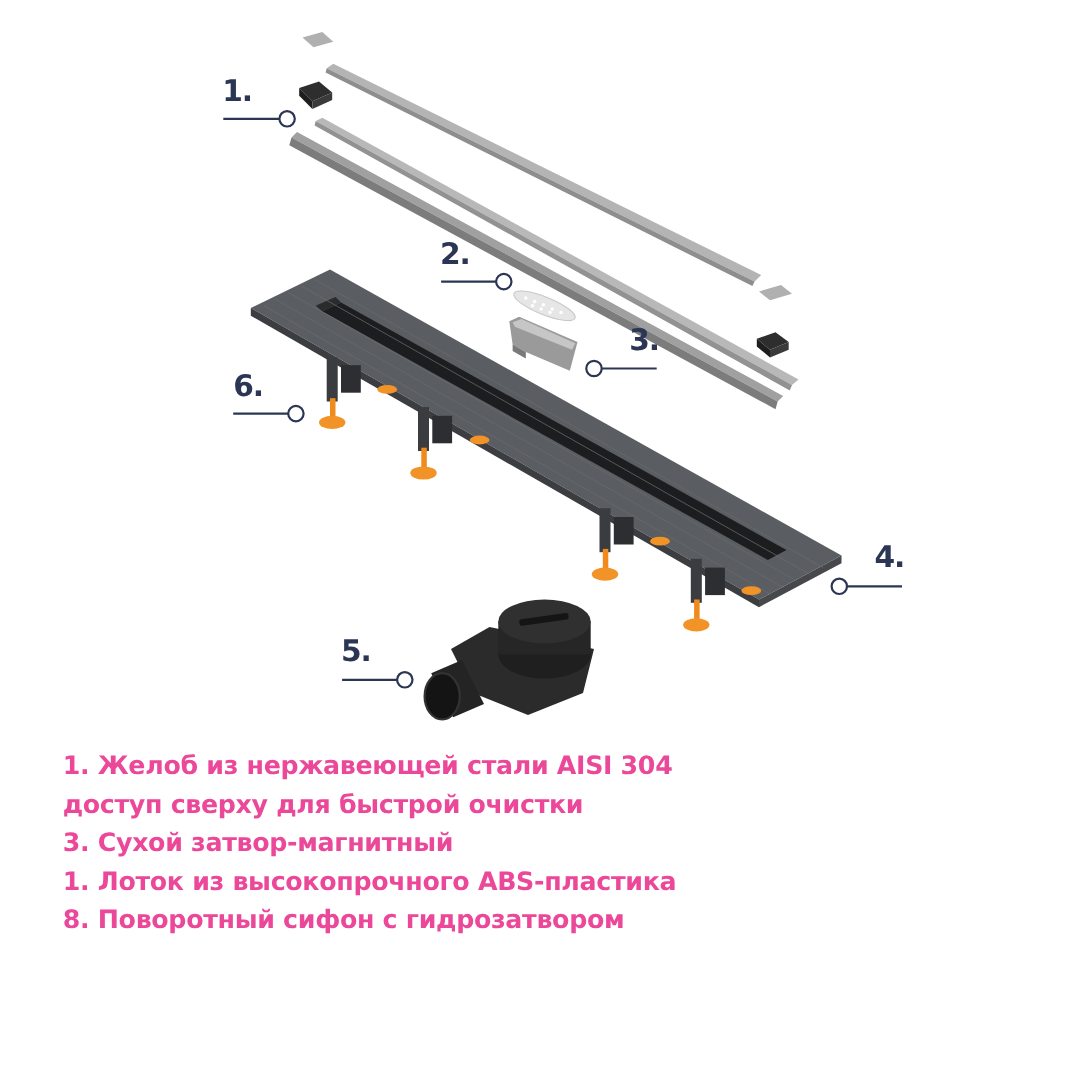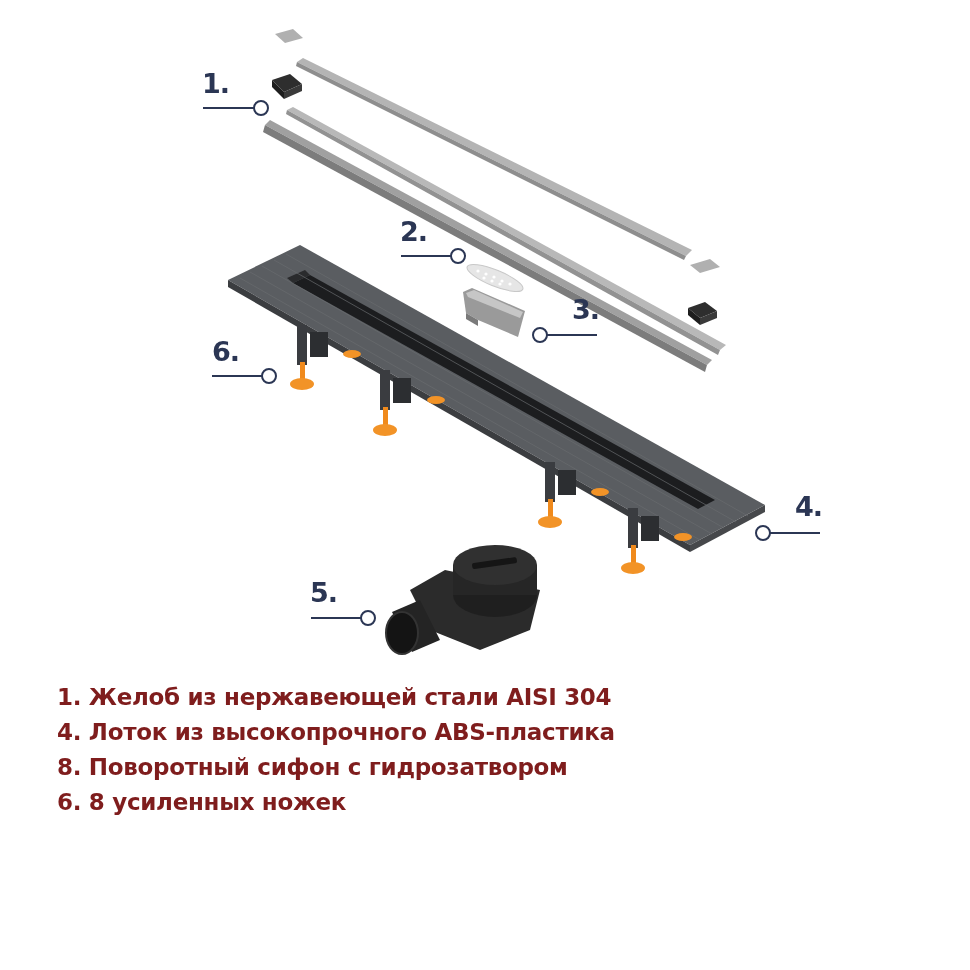--- a/index.html
+++ b/index.html
@@ -1,21 +1,21 @@
 <!DOCTYPE html>
 <html><head>
 <meta charset="utf-8">
 <style>
   html,body{margin:0;padding:0;background:#ffffff;}
   body{width:970px;height:970px;position:relative;overflow:hidden;font-family:"DejaVu Sans","Liberation Sans",sans-serif;}
   .stage{position:absolute;left:0;top:0;width:970px;height:660px;}
   .stage svg{position:absolute;left:0;top:0;}
   .callout-num{position:absolute;font-family:"DejaVu Sans","Liberation Sans",sans-serif;font-weight:bold;font-size:27px;color:#2b3654;letter-spacing:-1px;}
   .legend{position:absolute;left:57px;top:680px;width:880px;}
-  .legend-line{font-family:"DejaVu Sans","Liberation Sans",sans-serif;font-weight:bold;font-size:23px;line-height:35px;color:#7f1d1d;white-space:nowrap;letter-spacing:-0.3px;}
+  .legend-line{font-family:"DejaVu Sans","Liberation Sans",sans-serif;font-weight:bold;font-size:23px;line-height:35px;color:#ec4899;white-space:nowrap;letter-spacing:-0.3px;}
 </style>
 </head>
 <body>
 
 <div class="stage">
   <svg width="970" height="660" viewBox="0 0 970 660">
 
     <g>
 
       <polygon points="275,34 293,29 303,38 285,43" fill="#b0b0b0"></polygon>
@@ -142,16 +142,17 @@
   <div class="callout-num" style="left:202px;top:68px;">1.</div>
   <div class="callout-num" style="left:400px;top:216px;">2.</div>
   <div class="callout-num" style="left:572px;top:294px;">3.</div>
   <div class="callout-num" style="left:795px;top:491px;">4.</div>
   <div class="callout-num" style="left:310px;top:577px;">5.</div>
   <div class="callout-num" style="left:212px;top:336px;">6.</div>
 </div>
 
 <div class="legend">
   <div class="legend-line">1. Желоб из нержавеющей стали AISI 304</div>
-  <div class="legend-line">4. Лоток из высокопрочного ABS-пластика</div>
+  <div class="legend-line">доступ сверху для быстрой очистки</div>
+  <div class="legend-line">3. Сухой затвор-магнитный</div>
+  <div class="legend-line">1. Лоток из высокопрочного ABS-пластика</div>
   <div class="legend-line">8. Поворотный сифон с гидрозатвором</div>
-  <div class="legend-line">6. 8 усиленных ножек</div>
 </div>
 
 </body></html>

